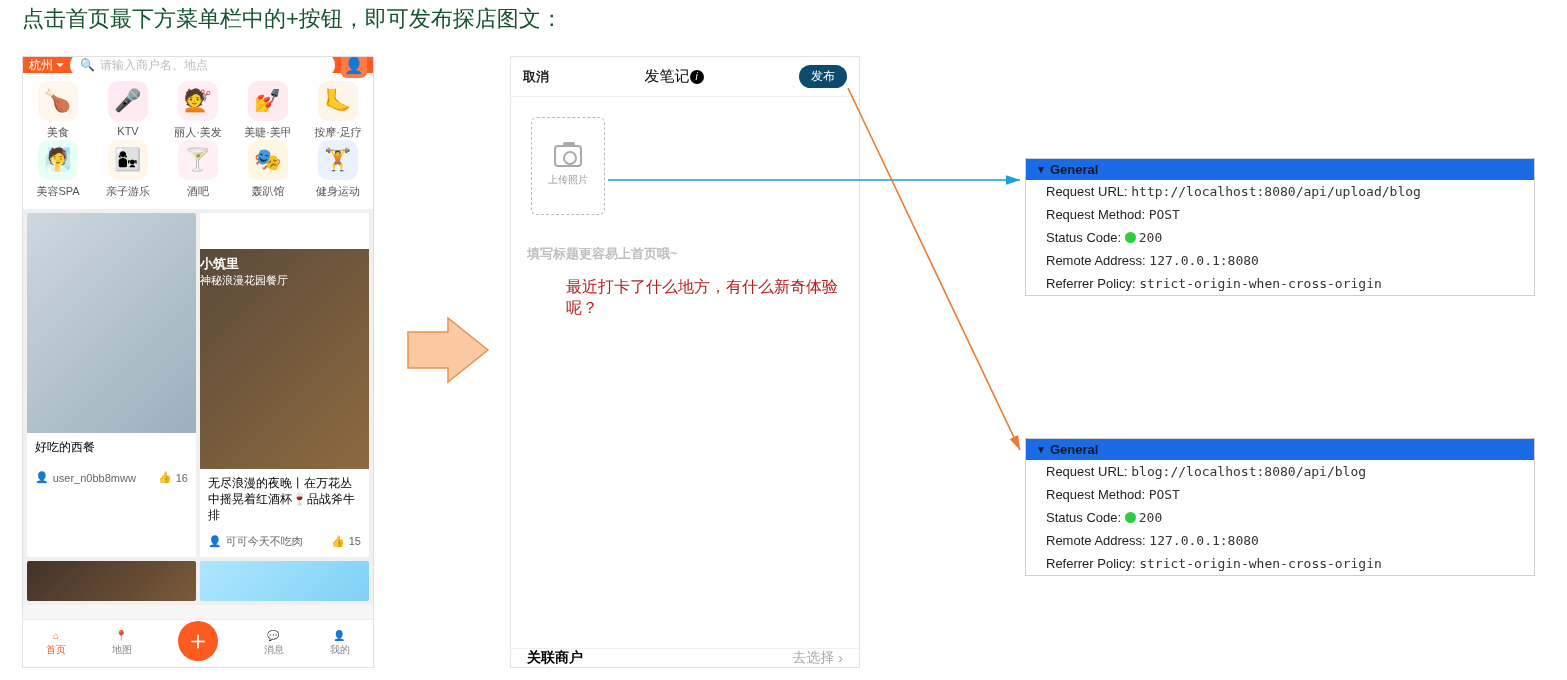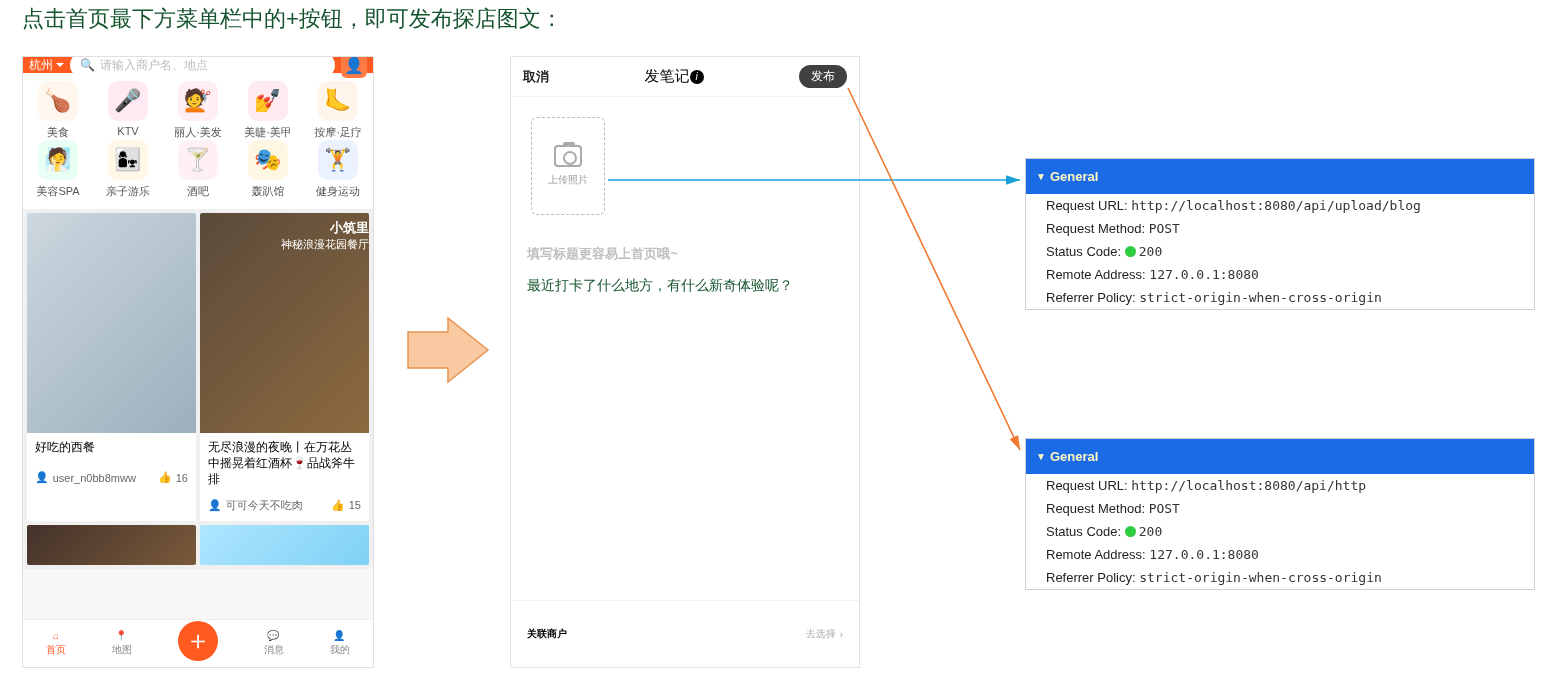--- a/index.html
+++ b/index.html
@@ -84,25 +84,26 @@
   .p1-img {
     height: 220px;
     background: linear-gradient(135deg,#cdd7df,#9bb0bc);
     position: relative;
   }
   .p1-img2 {
     height: 220px;
     background: linear-gradient(135deg,#5a4a3a,#8d6a3f);
     position: relative;
     color: #fff;
-    display: flex; flex-direction: column; align-items: flex-end;
+    display: flex; flex-direction: column; align-items: flex-start;
     justify-content: flex-start;
     padding-top: 6px;
     font-size: 13px;
     font-weight: 600;
+    margin-top: 36px;
   }
   .p1-overlay-sub { font-size: 11px; font-weight: 500; }
   .p1-title { font-size: 12px; padding: 6px 8px; line-height: 1.35; min-height: 34px;}
   .p1-meta {
     display: flex; align-items: center; justify-content: space-between;
     font-size: 11px; color: #666; padding: 4px 8px 8px;
   }
   .p1-meta .u { display: flex; align-items: center; gap: 4px; }
   .p1-stub { height: 40px; background: linear-gradient(135deg,#43322a,#7a5a3a); }
   .p1-stub2 { height: 40px; background: linear-gradient(135deg,#aee6ff,#7fd1f5); }
@@ -136,43 +137,43 @@
     display: flex; flex-direction: column;
   }
   .p2-hdr {
     height: 40px; display: flex; align-items: center; justify-content: space-between;
     padding: 0 12px; border-bottom: 1px solid #f0f0f0; text-align: right;
   }
   .p2-cancel { font-size: 13px; font-weight: 600; color: #222; }
   .p2-title  { font-size: 15px; font-family: serif; display: flex; align-items: center; gap: 0;}
   .p2-title .info { width: 14px; height: 14px; background: #000; color: #fff; border-radius: 50%; font-size: 10px; display:flex; align-items:center; justify-content:center; font-style: italic; font-family: sans-serif; }
   .p2-pub {
-    background: #404040; color: #fff; font-size: 12px;
+    background: #0c4a6e; color: #fff; font-size: 12px;
     border-radius: 12px; padding: 3px 12px;
   }
   .p2-upload {
     margin: 20px;
     width: 74px; height: 98px;
     border: 1px dashed #bbb;
     border-radius: 6px;
     display: flex; flex-direction: column; align-items: center; justify-content: center;
     color: #999; font-size: 10px; gap: 6px;
   }
   .p2-cam { width: 28px; height: 22px; border: 2px solid #aaa; border-radius: 4px; position: relative; }
   .p2-cam::after { content: ""; position: absolute; width: 10px; height: 10px; border: 2px solid #aaa; border-radius: 50%; left: 7px; top: 4px; }
   .p2-cam::before { content:""; position:absolute; width:12px; height:4px; background:#aaa; top:-5px; left:7px; border-radius: 2px 2px 0 0;}
   .p2-fields { padding: 0 16px; }
   .p2-f-title { color: #bfbfbf; font-size: 13px; font-weight: 600; padding: 10px 0; }
-  .p2-f-body  { color: #14532d; font-size: 14px; padding: 4px 0; }
+  .p2-f-body  { color: #b91c1c; font-size: 16px; padding: 4px 0; margin-left: 39px; }
   .p2-merchant {
     margin-top: auto;
     border-top: 1px solid #f0f0f0;
-    padding: 26px 16px;
+    padding: 0 16px;
     display: flex; align-items: center; justify-content: space-between;
-    font-size: 10px;
+    font-size: 14px;
   }
   .p2-merchant .sel { color: #aaa; display:flex; align-items:center; gap:4px;}
 
   
   .connectors {
     position: absolute; left: 0; top: 0; width: 1567px; height: 680px;
     pointer-events: none;
   }
 
   
@@ -180,23 +181,23 @@
     position: absolute;
     width: 510px;
     border: 1px solid #d0d0d0;
     background: #fff;
     font-size: 13px;
   }
   .dp1 { left: 1025px; top: 158px; }
   .dp2 { left: 1025px; top: 438px; }
   .dp-hdr {
     background: #1b6ae6;
-    color: #fef9c3;
+    color: #0f172a;
     font-weight: 700;
-    padding: 10px 10px;
+    padding: 3px 10px;
     font-size: 13px;
     display: flex; align-items: center; gap: 4px;
   }
   .dp-hdr::before { content: "▼"; font-size: 10px; }
   .dp-row { padding: 4px 20px; }
   .dp-row b { font-weight: 400; color: #222; }
   .dp-row .mono { font-family: Menlo, Consolas, monospace; color: #333; }
   .dot-green { display:inline-block; width:11px; height:11px; background:#2ecc40; border-radius:50%; vertical-align:-1px; margin-right:3px;}
 
   svg { overflow: visible; }
@@ -354,21 +355,21 @@
   <div class="dp-hdr">General</div>
   <div class="dp-row"><b>Request URL:</b> <span class="mono">http://localhost:8080/api/upload/blog</span></div>
   <div class="dp-row"><b>Request Method:</b> <span class="mono">POST</span></div>
   <div class="dp-row"><b>Status Code:</b> <span class="dot-green"></span><span class="mono">200</span></div>
   <div class="dp-row"><b>Remote Address:</b> <span class="mono">127.0.0.1:8080</span></div>
   <div class="dp-row"><b>Referrer Policy:</b> <span class="mono">strict-origin-when-cross-origin</span></div>
 </div>
 
 <div class="devpanel dp2">
   <div class="dp-hdr">General</div>
-  <div class="dp-row"><b>Request URL:</b> <span class="mono">http://localhost:8080/api/http</span></div>
+  <div class="dp-row"><b>Request URL:</b> <span class="mono">blog://localhost:8080/api/blog</span></div>
   <div class="dp-row"><b>Request Method:</b> <span class="mono">POST</span></div>
   <div class="dp-row"><b>Status Code:</b> <span class="dot-green"></span><span class="mono">200</span></div>
   <div class="dp-row"><b>Remote Address:</b> <span class="mono">127.0.0.1:8080</span></div>
   <div class="dp-row"><b>Referrer Policy:</b> <span class="mono">strict-origin-when-cross-origin</span></div>
 </div>
 
 <svg class="connectors">
   <defs>
     <marker id="ah-blue" markerWidth="10" markerHeight="10" refX="9" refY="3" orient="auto">
       <path d="M0,0 L9,3 L0,6 Z" fill="#18a0d8"></path>

